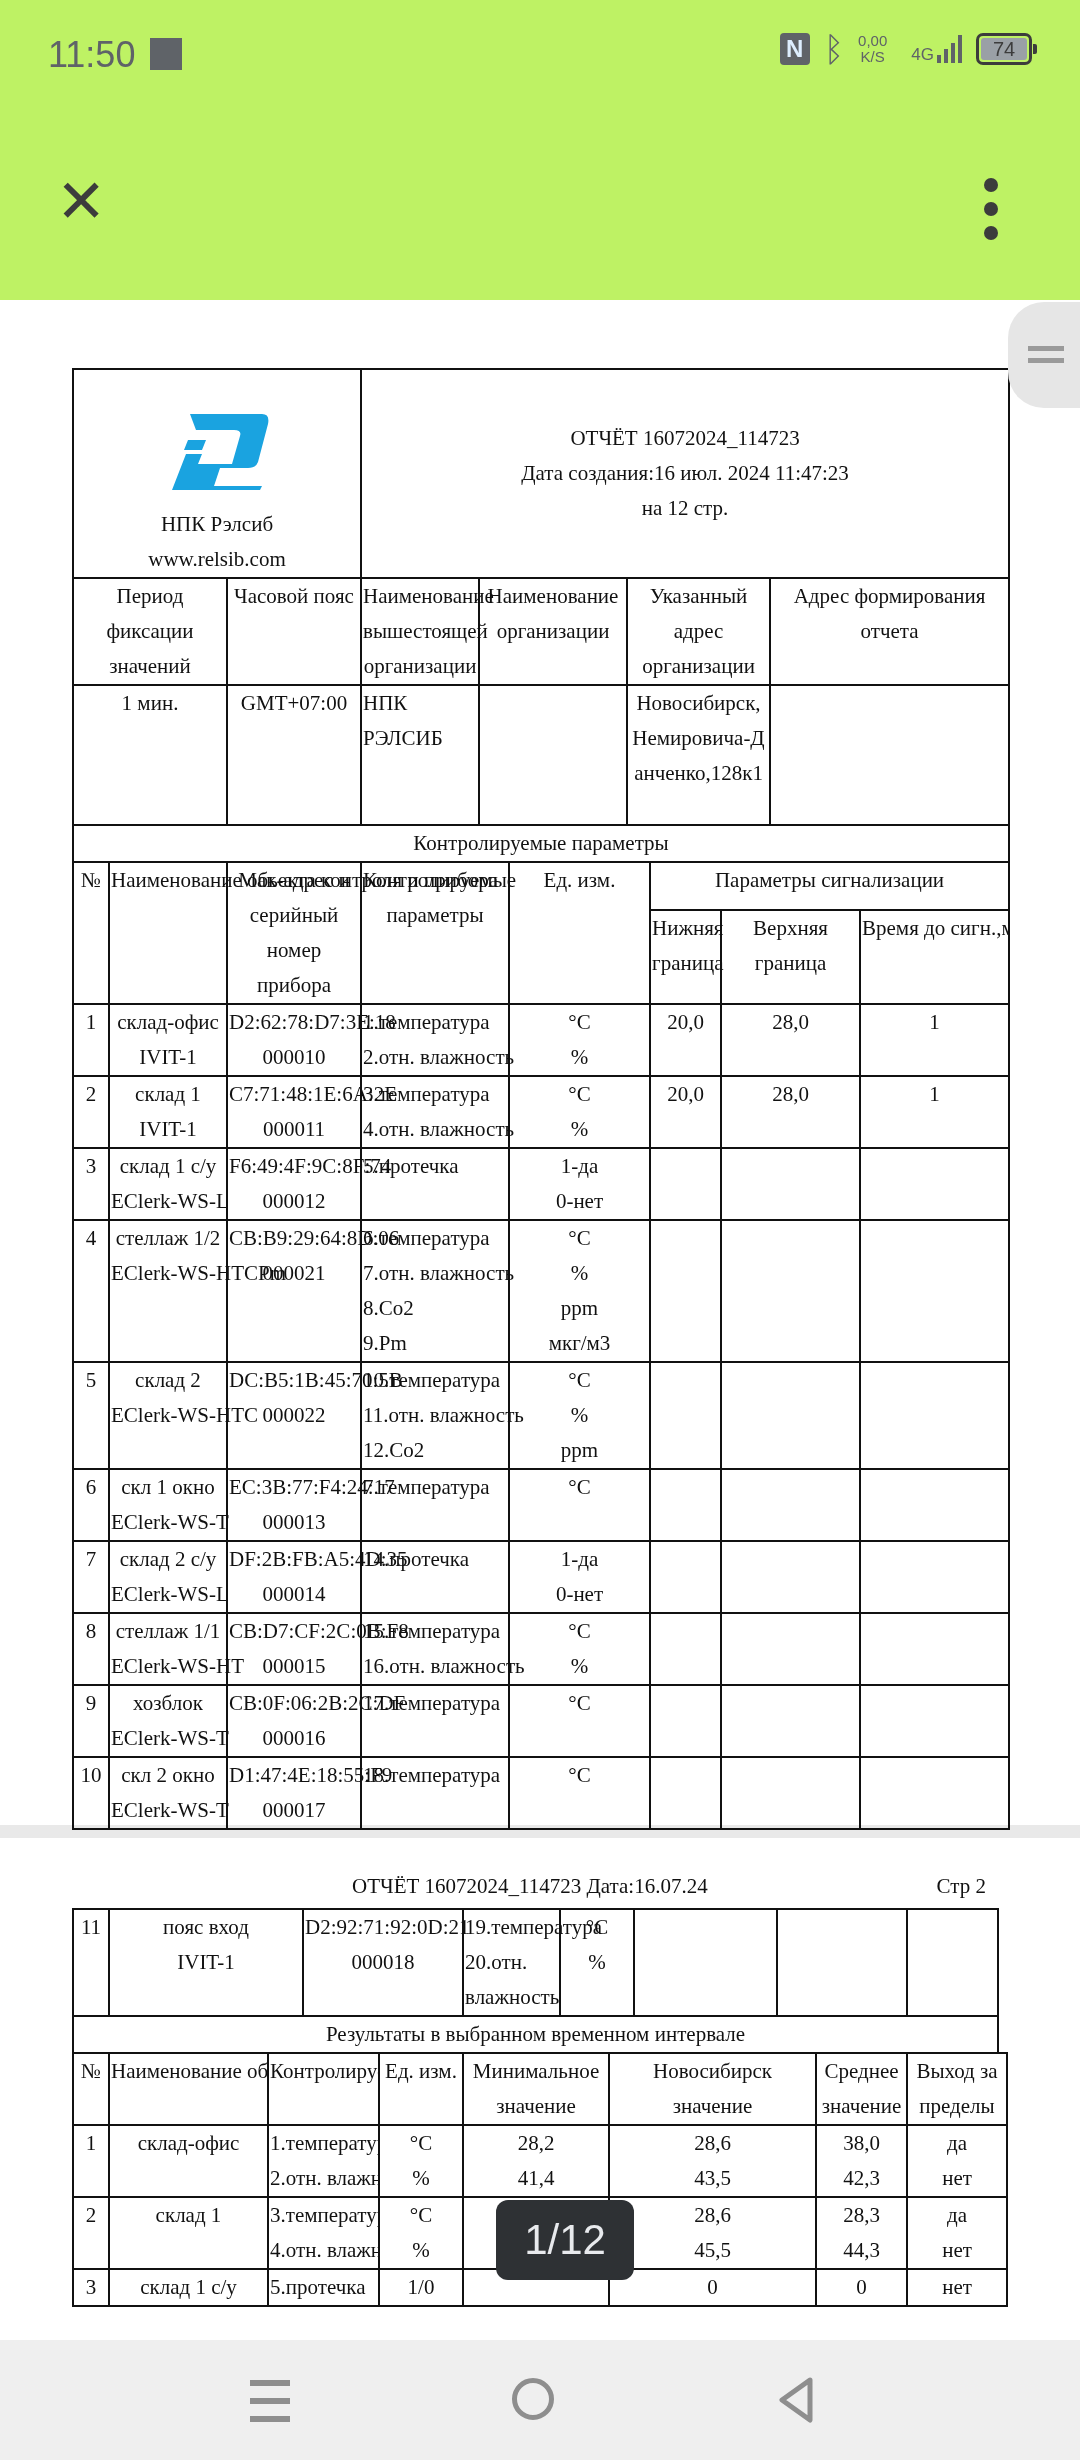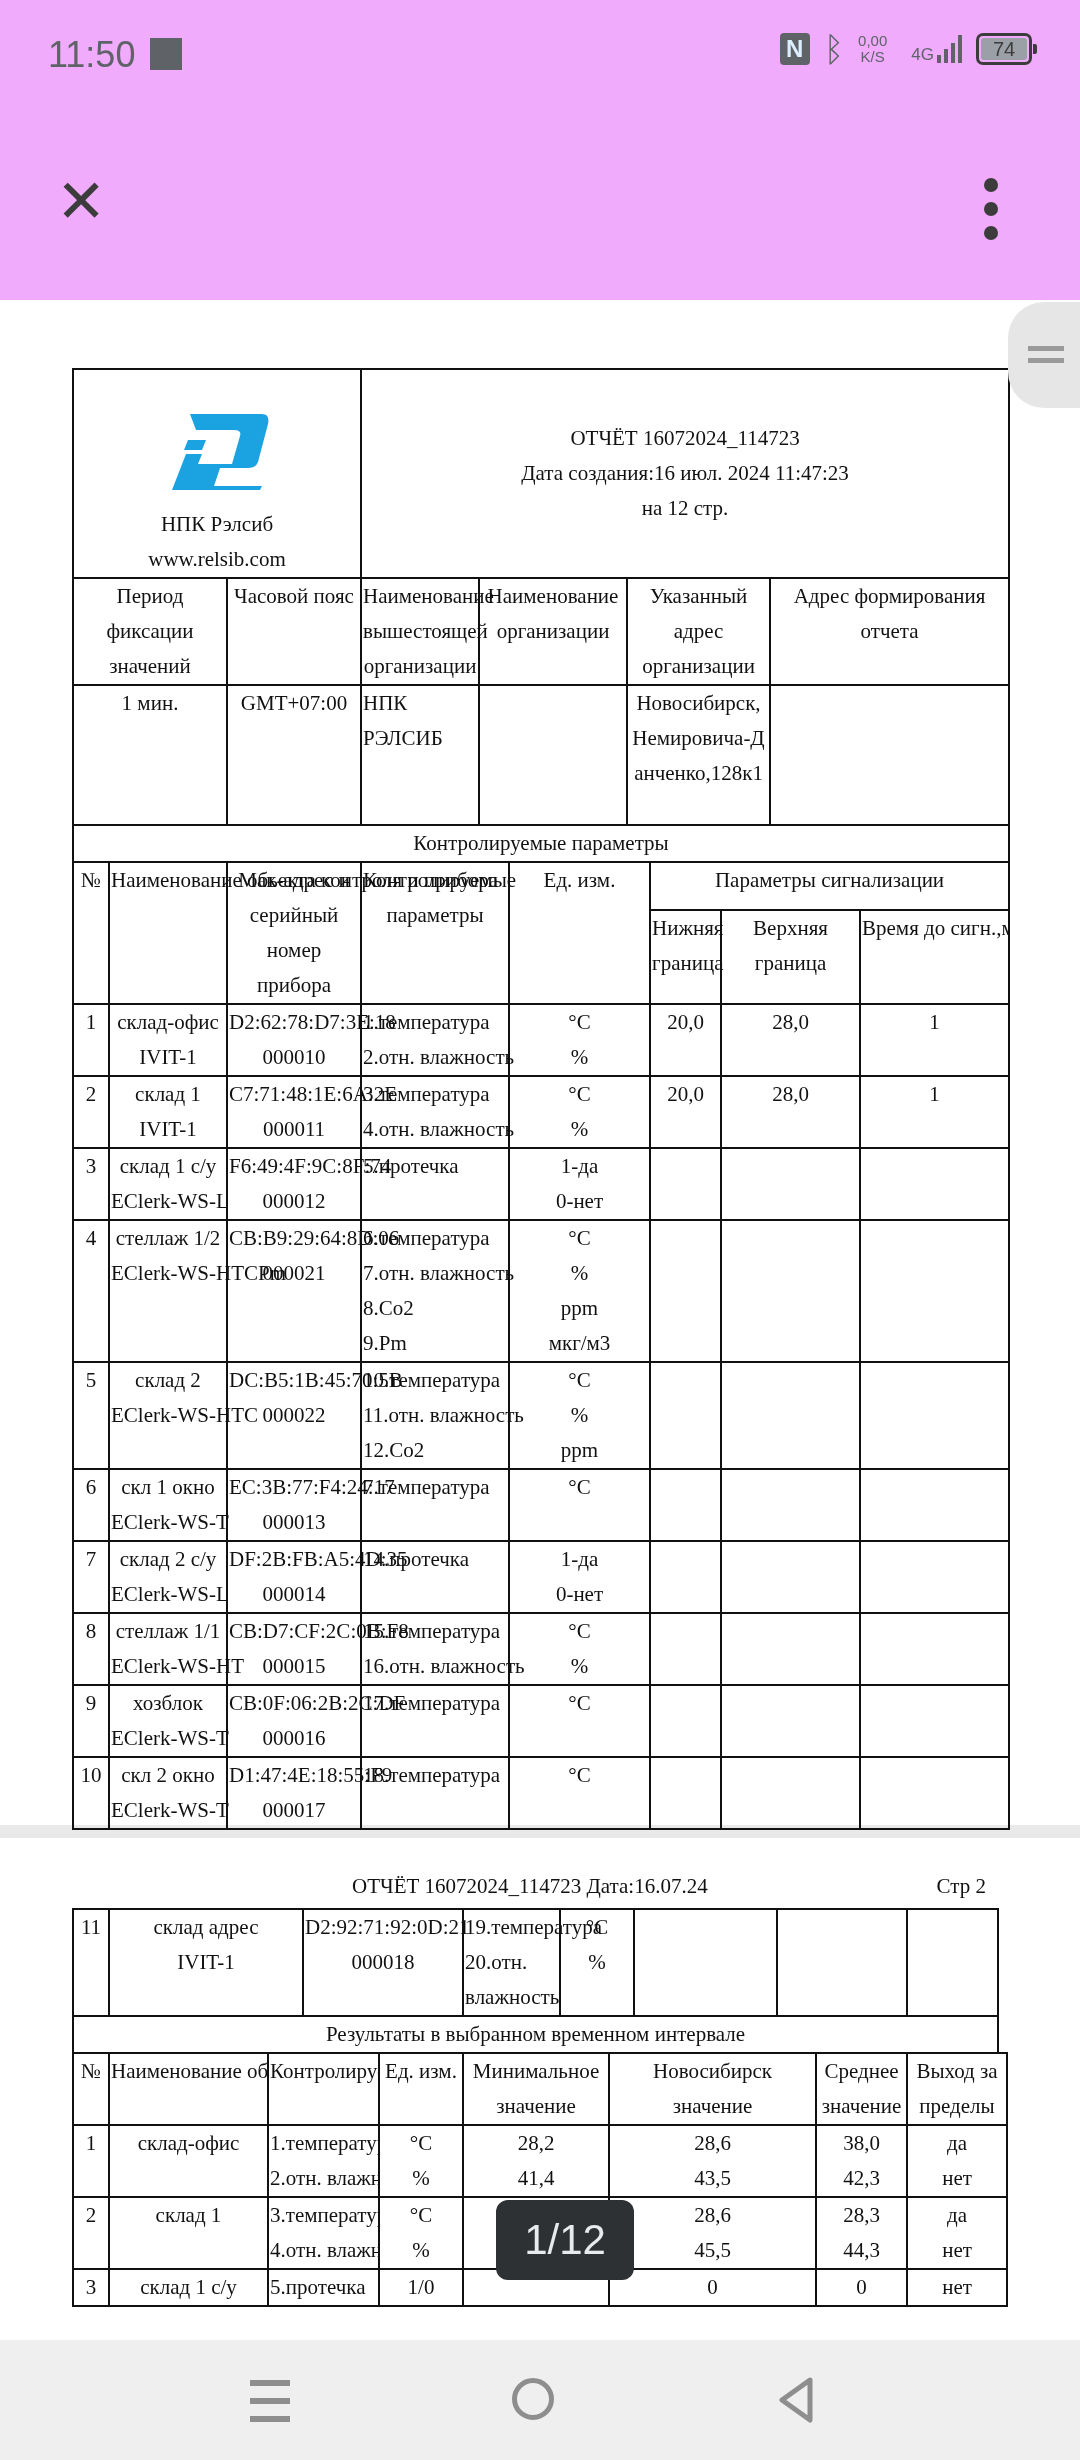--- a/index.html
+++ b/index.html
@@ -1,20 +1,20 @@
 <!DOCTYPE html>
 <html><head>
 <meta charset="utf-8">
 <style>
   * { box-sizing: border-box; margin: 0; padding: 0; }
   html, body { width: 1080px; height: 2460px; overflow: hidden; }
   body { background: #e9e9e9; font-family: "Liberation Sans", sans-serif; position: relative; }
 
   
-  .topbar { position: absolute; left: 0; top: 0; width: 1080px; height: 300px; background: #f0abfc; }
+  .topbar { position: absolute; left: 0; top: 0; width: 1080px; height: 300px; background: #bef264; }
   .status-time { position: absolute; left: 48px; top: 34px; font-size: 36px; color: #5f6368; }
   .status-sq { position: absolute; left: 150px; top: 38px; width: 32px; height: 32px; background: #5f6368; }
   .status-right { position: absolute; right: 48px; top: 32px; display: flex; align-items: center; gap: 14px; color: #5f6368; }
   .nfc { width: 30px; height: 32px; background: #5f6368; border-radius: 4px; color: #ddeefe; font-size: 24px; font-weight: bold; text-align: center; line-height: 32px; }
   .bt { font-size: 34px; line-height: 34px; }
   .speed { font-size: 15px; line-height: 16px; text-align: center; }
   .net { font-size: 17px; line-height: 17px; display: flex; align-items: flex-end; gap: 3px; margin-left: 10px; }
   .bars { display: flex; align-items: flex-end; gap: 3px; }
   .bars span { width: 4px; background: #5f6368; display: block; }
   .battery { width: 56px; height: 32px; border: 3px solid #3c3c3c; border-radius: 7px; padding: 2px; position: relative; }
@@ -406,21 +406,21 @@
         <col style="width:94px">
       <col style="width:39px">
         <col style="width:51px">
         <col style="width:40px">
         <col style="width:91px">
     </colgroup>
     <tbody>
         <tr>
       <td>11</td>
       <td colspan="3">
-            <div>склад адрес</div>
+            <div>пояс вход</div>
             <div>IVIT-1</div>
           </td>
       <td colspan="3">
             <div>D2:92:71:92:0D:21</div>
             <div>000018</div>
           </td>
       <td colspan="3" class="l">
             <div>19.температура</div>
             <div>20.отн. влажность</div>
           </td>

